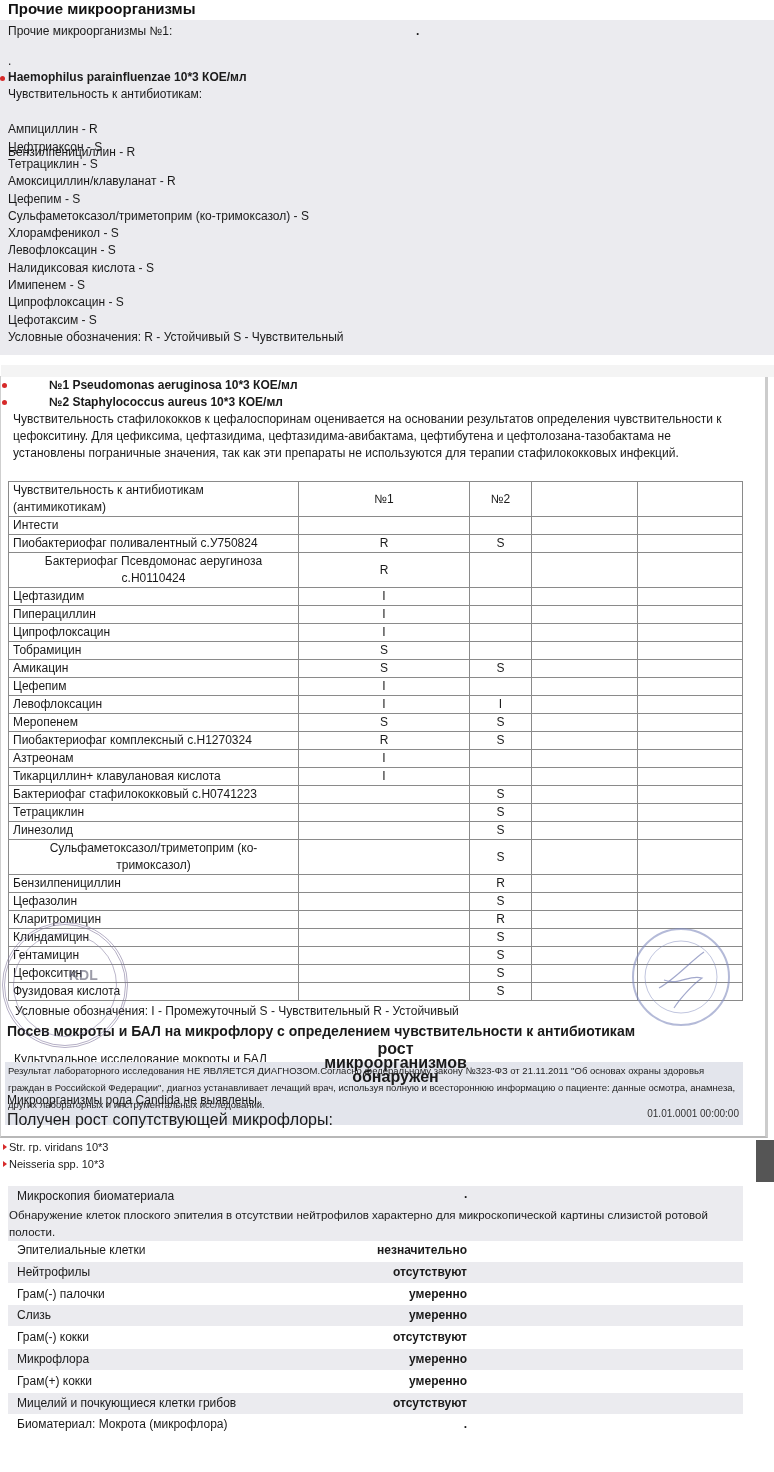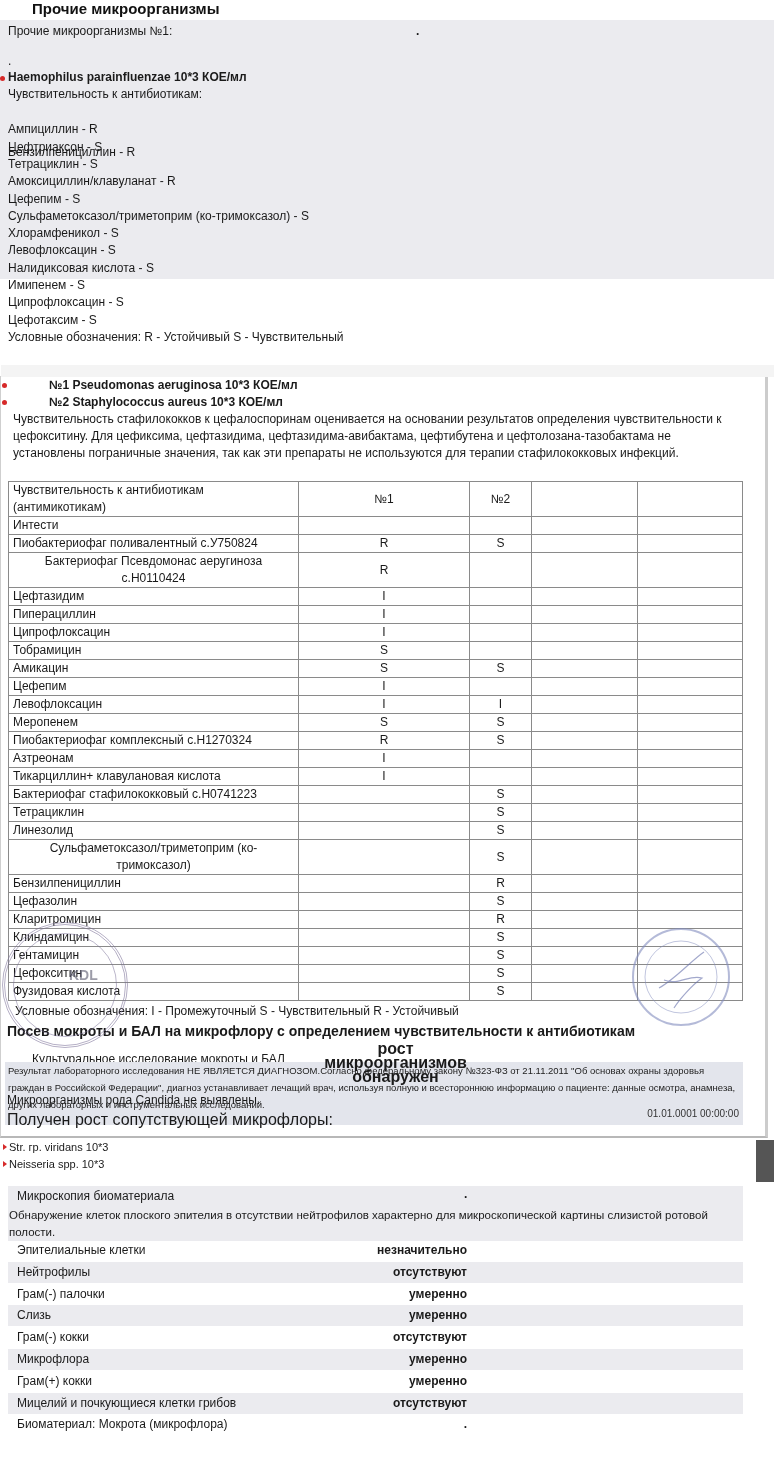--- a/index.html
+++ b/index.html
@@ -1,21 +1,21 @@
 <!DOCTYPE html>
 <html><head>
 <meta charset="utf-8">
 <style>
   * { box-sizing: border-box; margin: 0; padding: 0; }
   html, body { width: 774px; height: 1472px; background: #ffffff; overflow: hidden; }
   body { font-family: "Liberation Sans", sans-serif; color: #1a1a1a; font-size: 12px; position: relative; }
 
-  .sec-title { position: absolute; left: 8px; top: 0px; font-size: 15px; font-weight: bold; color: #111; margin-left: 24px; }
-
-  .panel1 { position: absolute; left: 0; top: 20px; width: 774px; height: 259px; background: #ebebef; }
+  .sec-title { position: absolute; left: 8px; top: 0px; font-size: 15px; font-weight: bold; color: #111; }
+
+  .panel1 { position: absolute; left: 0; top: 20px; width: 774px; height: 335px; background: #ebebef; }
   .panel1 .row { position: absolute; left: 8px; font-size: 12px; line-height: 17px; white-space: nowrap; }
   .dot { position: absolute; width: 5px; height: 5px; border-radius: 50%; background: #d62a2a; }
 
   .panel2 { position: absolute; left: 0; top: 376px; width: 768px; height: 762px; background: #fff;
             border: 1px solid #cfcfcf; border-right: 3px solid #cccccc; border-bottom: 2px solid #b8b8b8; }
   .panel2 .strip { position:absolute; left:0; top:-12px; width: 774px; height: 12px; background:#f4f4f4; }
 
   .org { position: absolute; left: 12px; font-size: 12px; font-weight: bold; line-height: 17px; margin-left: 36px; }
   .note { position: absolute; left: 12px; top: 34px; width: 730px; font-size: 12px; line-height: 17px; }
 
@@ -24,21 +24,21 @@
   table.ab td.c1 { width: 290px; }
   table.ab td.c2 { width: 171px; text-align: center; }
   table.ab td.c3 { width: 62px; text-align: center; }
   table.ab td.c4 { width: 106px; }
   table.ab td.c5 { width: 105px; }
   table.ab td.center { text-align: center; }
   table.ab tr.tall td { height: 35px; }
 
   .legend2 { position: absolute; left: 14px; top: 627px; font-size: 12px; }
   .bal-title { position: absolute; left: 6px; top: 646px; font-size: 14px; font-weight: bold; }
-  .bal-sub { position: absolute; left: 13px; top: 675px; font-size: 12px; margin-left: 18px; }
+  .bal-sub { position: absolute; left: 13px; top: 675px; font-size: 12px; }
   .bal-growth { position: absolute; left: 322px; top: 665px; font-size: 16px; font-weight: bold; text-align: center; width: 145px; line-height: 14px; }
   .disclaimer { position: absolute; left: 4px; top: 685px; width: 738px; height: 63px; background: #e3e5ec; font-size: 9.5px; line-height: 17px; padding-left: 3px; color: #222; }
   .candida { position: absolute; left: 6px; top: 716px; font-size: 12px; }
   .accomp { position: absolute; left: 6px; top: 734px; font-size: 16px; }
   .date { position: absolute; right: 26px; top: 731px; font-size: 10px; color: #333; }
 
   .flora { position: absolute; left: 9px; font-size: 11px; }
   .tri { position: absolute; left: 3px; width: 0; height: 0; border-top: 3px solid transparent; border-bottom: 3px solid transparent; border-left: 4px solid #d62a2a; }
 
   .scroll-thumb { position: absolute; left: 756px; top: 1140px; width: 18px; height: 42px; background: #555555; }

